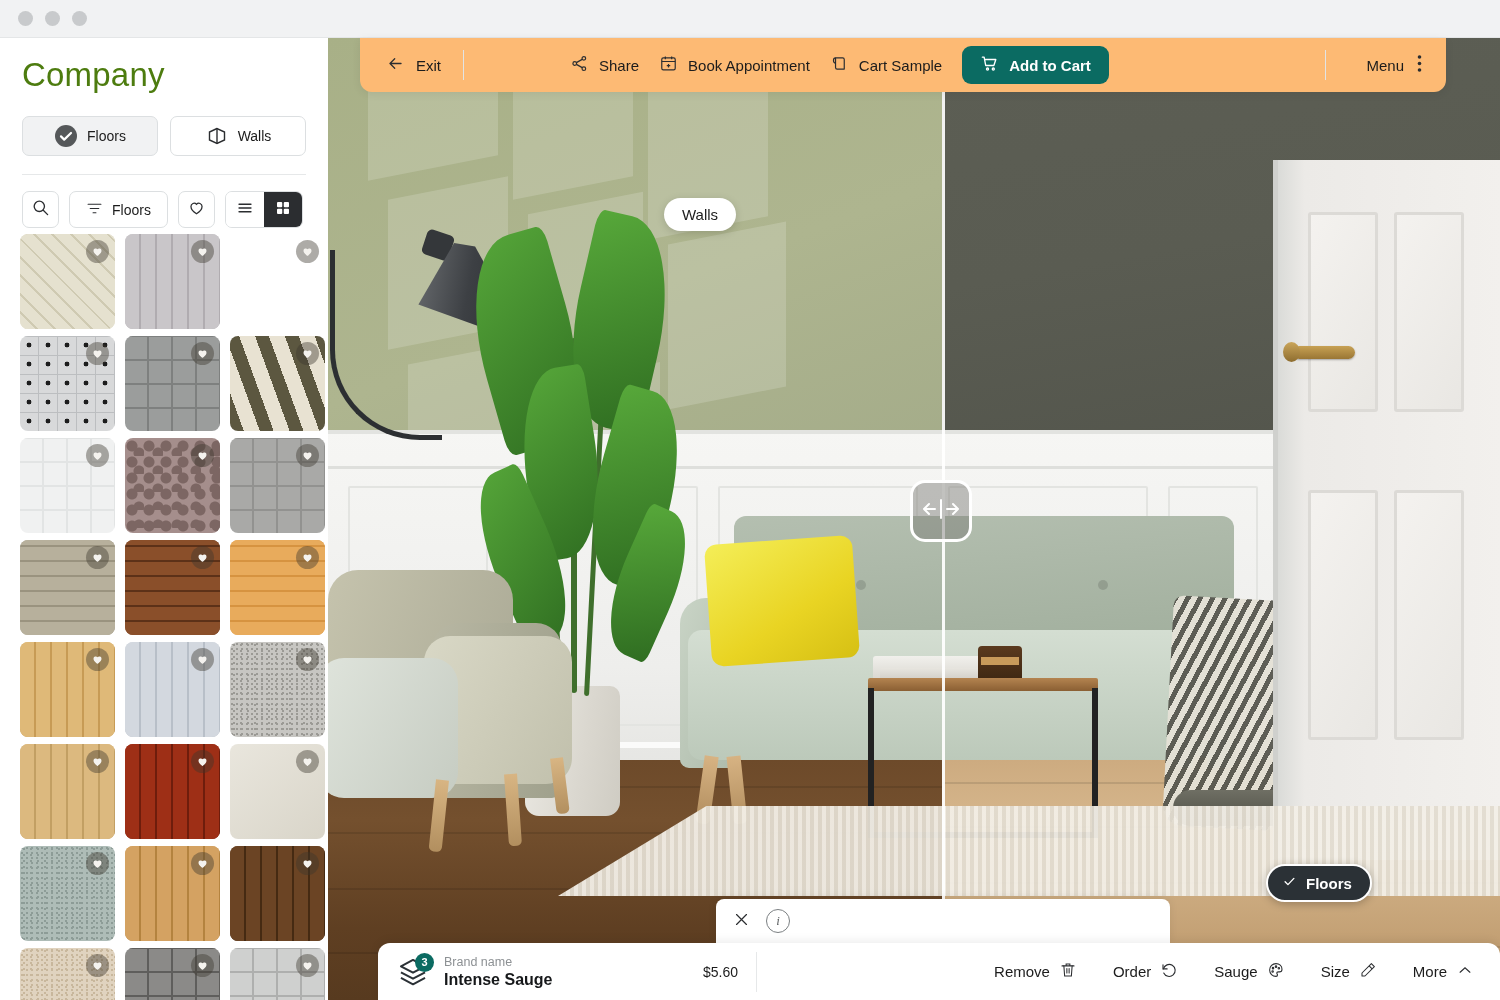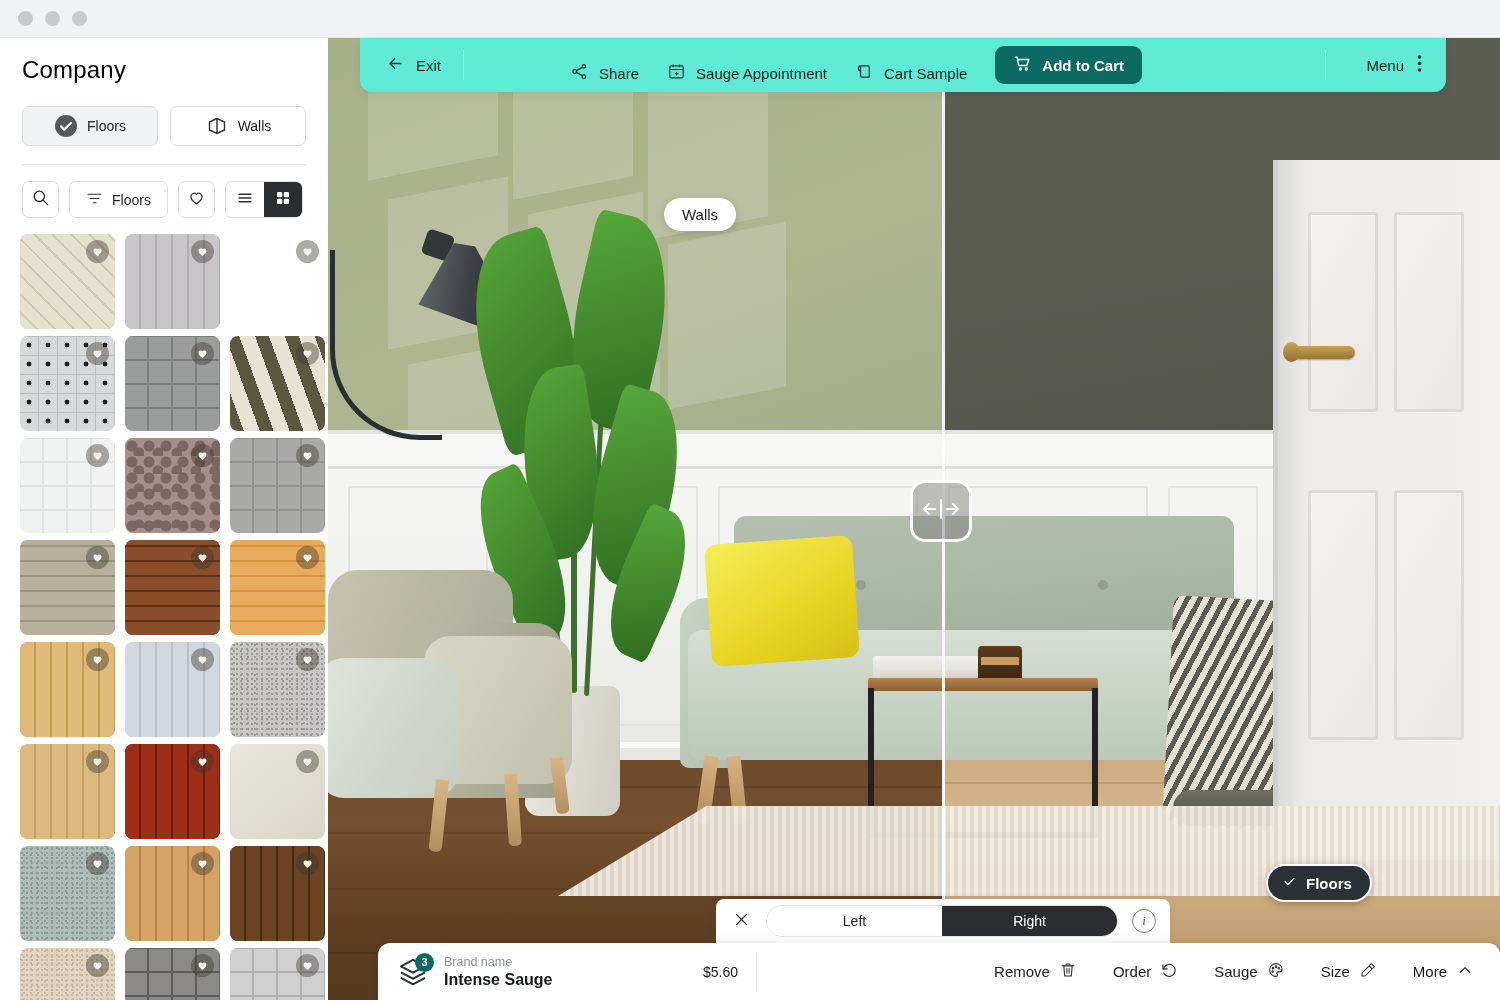--- a/index.html
+++ b/index.html
@@ -20,21 +20,21 @@
     border-bottom: 1px solid #e4e6e7;
   }
   .dot { width: 15px; height: 15px; border-radius: 50%; background: #c8cacc; }
 
   
   .sidebar {
     position: absolute; top: 38px; left: 0; width: 328px; height: 962px;
     background: #ffffff; overflow: hidden;
   }
   .brand {
-    font-size: 24px; letter-spacing: .2px; color: #000000; font-weight: 400;
+    font-size: 33px; letter-spacing: .2px; color: #4d7c0f; font-weight: 400;
     padding: 18px 0 0 22px; font-family: "Liberation Sans", sans-serif;
   }
   .seg-row { display: flex; gap: 12px; padding: 22px 22px 0 22px; }
   .seg {
     flex: 1; height: 40px; border: 1px solid #dcdfe1; border-radius: 7px;
     display: flex; align-items: center; justify-content: center; gap: 9px;
     font-size: 14px; color: #1c1c1c; background: #fff; cursor: pointer;
   }
   .seg.active { background: #f1f2f3; }
   .seg svg { display: block; }
@@ -178,26 +178,26 @@
   .divider { position: absolute; top: 38px; left: 942px; width: 3px; height: 962px; background: rgba(255,255,255,.92); z-index: 30; }
   .divhandle {
     position: absolute; top: 480px; left: 910px; width: 62px; height: 62px; border-radius: 15px;
     border: 3px solid #fff; background: rgba(120,120,115,.45); z-index: 31;
     display: flex; align-items: center; justify-content: center;
   }
 
   
   .toolbar {
     position: absolute; top: 38px; left: 360px; width: 1086px; height: 54px;
-    background: #5eead4; border-radius: 0 0 12px 12px; display: flex; align-items: center;
+    background: #fdba74; border-radius: 0 0 12px 12px; display: flex; align-items: center;
     z-index: 40; box-shadow: 0 2px 10px rgba(0,0,0,.07);
   }
   .tb-exit { display: flex; align-items: center; gap: 11px; font-size: 15px; color: #1c1c1c; padding: 0 22px 0 26px; cursor: pointer; }
   .tb-sep { width: 1px; height: 30px; background: #e2e4e5; }
-  .tb-mid { display: flex; align-items: flex-end; gap: 28px; margin-left: 106px; }
+  .tb-mid { display: flex; align-items: center; gap: 20px; margin-left: 106px; }
   .tb-item { display: flex; align-items: center; gap: 10px; font-size: 15px; color: #1c1c1c; cursor: pointer; }
   .cart-btn {
     display: flex; align-items: center; gap: 10px; background: #0b6b62; color: #fff;
     border-radius: 9px; padding: 0 18px; height: 38px; font-size: 15px; font-weight: 700; cursor: pointer;
   }
   .tb-right { margin-left: auto; display: flex; align-items: center; gap: 12px; padding-right: 24px; }
   .menu-btn { display: flex; align-items: center; gap: 13px; font-size: 15px; color: #1c1c1c; padding-left: 28px; cursor: pointer; }
 
   
   .pill-walls {
@@ -691,21 +691,21 @@
         <span>Share</span>
       </div>
       <div class="tb-item">
         <span>
           <svg width="19" height="19" viewBox="0 0 24 24" fill="none" stroke="#2b2d30" stroke-width="1.5">
               <rect x="3.5" y="5" width="17" height="15" rx="2"></rect>
               <path d="M3.5 9.5h17M8 3v3.5M16 3v3.5"></path>
               <path d="M12 12.5v4.5M9.8 14.8h4.4"></path>
             </svg>
         </span>
-        <span>Sauge Appointment</span>
+        <span>Book Appointment</span>
       </div>
       <div class="tb-item">
         <span>
           <svg width="19" height="19" viewBox="0 0 24 24" fill="none" stroke="#2b2d30" stroke-width="1.5" stroke-linejoin="round">
               <path d="M7 5h9a2 2 0 0 1 2 2v12H9a2 2 0 0 1-2-2V5z"></path>
               <path d="M7 5c-1.6 0-2.6 1.4-2.6 3.2S5.4 11.4 7 11.4"></path>
             </svg>
         </span>
         <span>Cart Sample</span>
       </div>
@@ -736,28 +736,20 @@
     </div>
   </div>
 
   <div class="lrbar">
     <div class="lr-x">
       <span>
         <svg width="17" height="17" viewBox="0 0 24 24" fill="none" stroke="#2b2d30" stroke-width="1.7" stroke-linecap="round">
             <path d="M5 5l14 14M19 5L5 19"></path>
           </svg>
       </span>
-    </div>
-    <div class="lr-toggle">
-      <div class="lr-opt">
-        <span>Left</span>
-      </div>
-      <div class="lr-opt active">
-        <span>Right</span>
-      </div>
     </div>
     <div class="lr-i">
       <span>i</span>
     </div>
   </div>
 
   <div class="bottombar">
     <div class="prod">
       <div class="layers-wrap">
         <svg width="34" height="34" viewBox="0 0 24 24" fill="none" stroke="#2b3136" stroke-width="1.4" stroke-linejoin="round">

